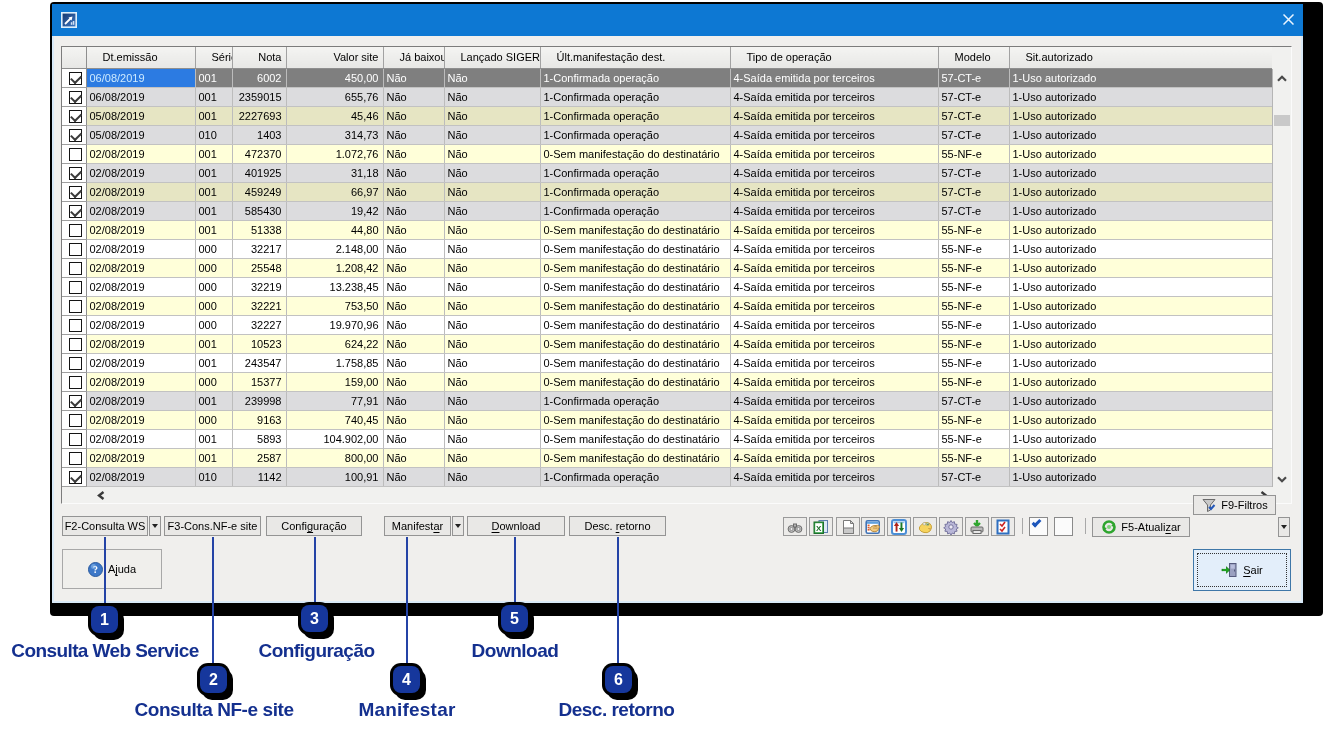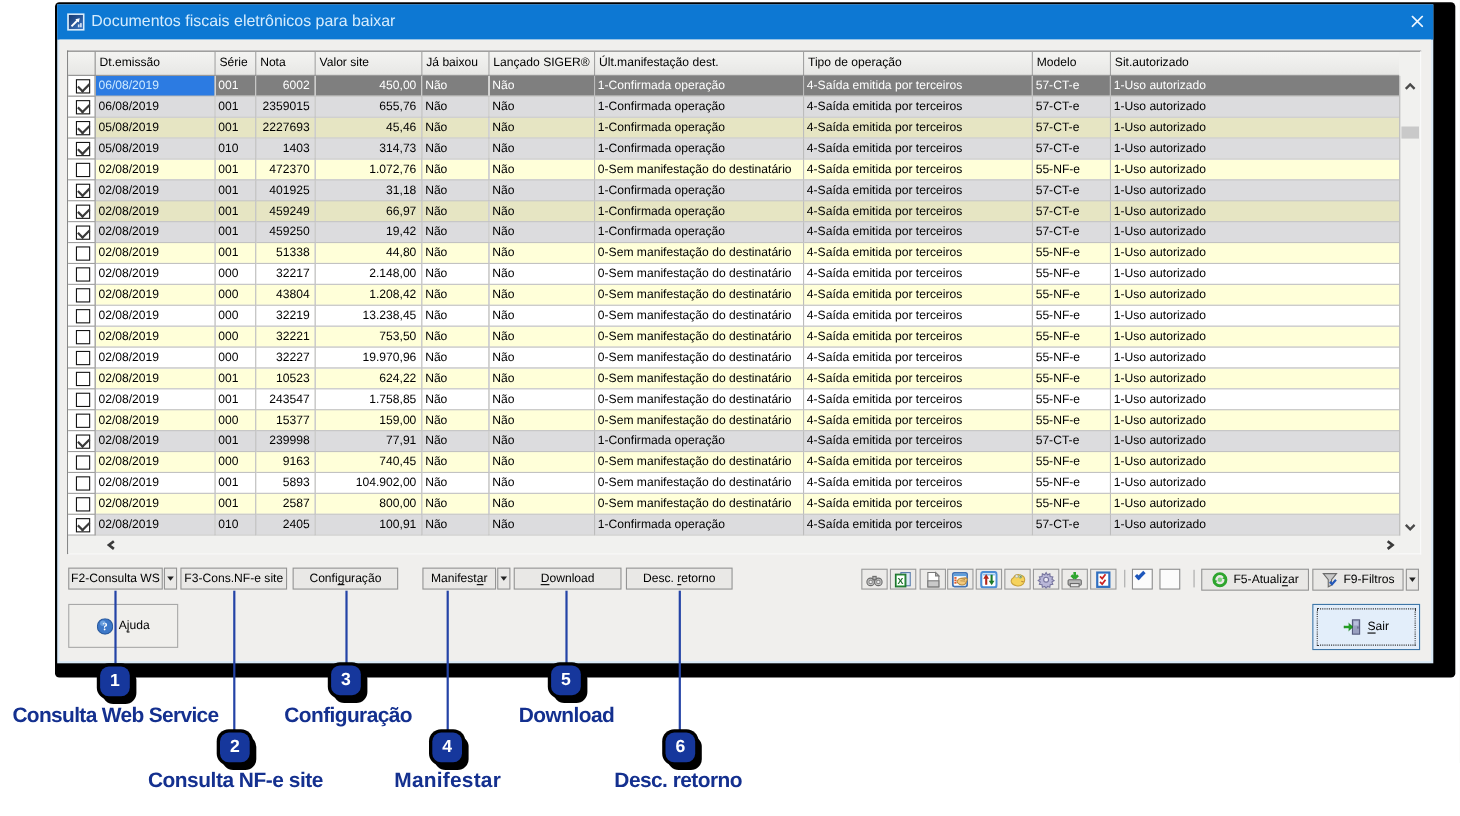--- a/index.html
+++ b/index.html
@@ -7,22 +7,22 @@
 #win{position:absolute;left:52px;top:4px;width:1251px;height:599px;background:#d9eaf8}
 #title{position:absolute;left:0;top:0;width:100%;height:32px;background:#0d78d3;color:#d5ecfd;font-size:14.5px;line-height:32px}
 #title .txt{position:absolute;left:31px;top:0}
 #title .icon{position:absolute;left:9px;top:8px;line-height:0}
 #closex{position:absolute;left:1231px;top:10px;width:11px;height:11px}
 #closex svg{display:block}
 #client{position:absolute;left:2px;top:32px;width:1247px;height:565px;background:#f0efed}
 #grid{position:absolute;left:61px;top:46px;width:1231px;height:458px;border:1px solid #7c7c7c;border-right-color:#fbfbfb;border-bottom-color:#fbfbfb;background:#f1f1ef}
 table{border-collapse:collapse;table-layout:fixed;width:1210px;font-size:11px}
 td,th{overflow:hidden;white-space:nowrap}
-th{height:21px;background:linear-gradient(#f4f4f2,#e7e7e5);border-right:1px solid #a2a2a2;border-bottom:1px solid #8e8e8e;font-weight:normal;text-align:left;padding:0 4px 0 4px;font-size:11px}
-th.r{}
+th{height:21px;background:linear-gradient(#f4f4f2,#e7e7e5);border-right:1px solid #a2a2a2;border-bottom:1px solid #8e8e8e;font-weight:normal;text-align:left;padding:0 4px 0 16px;font-size:11px}
+th.r{text-align:right}
 td{height:19px;border-right:1px solid #bcbcbc;border-bottom:1px solid #c2c2c2;padding:0 4px 0 3px}
 td.r{text-align:right}
 td.c-cb{background:#fff;border-right:1px solid #8e8e8e;border-bottom:1px solid #9e9e9e;padding:0}
 td.last{border-right:none}
 .cb{display:block;width:13px;height:13px;border:1.5px solid #141414;background:#fff;margin:2px 0 0 7px;position:relative}
 .cb.c::after{content:'';position:absolute;left:1px;top:1.5px;width:7.5px;height:4.5px;border-left:2.2px solid #3a3a3a;border-bottom:2.2px solid #3a3a3a;transform:rotate(-45deg)}
 #vsb{position:absolute;left:1210px;top:22px;width:19px;height:418px;background:#f1f1ef;border-left:1px solid #b5b5b5}
 #vsb .thumb{position:absolute;left:1px;top:46px;width:16px;height:11px;background:#c9c9c9}
 #hsb{position:absolute;left:0px;top:440px;width:1210px;height:16px;background:#f1f1ef}
 .btn{position:absolute;height:20px;top:516px;background:#e9e8e6;border:1px solid #949494;font-size:11px;text-align:center;color:#000;line-height:18px}
@@ -54,21 +54,20 @@
               <stop offset="1" stop-color="#3d7bc9"></stop>
             </linearGradient>
           </defs>
           <rect x="0.8" y="0.8" width="14.4" height="14.4" fill="url(#apg)" stroke="#dceefb" stroke-width="1.6"></rect>
           <path d="M4 12 L10 6" stroke="#fff" stroke-width="1.8" fill="none"></path>
           <path d="M11.5 4.5 l-4 .9 3.1 3.1 z" fill="#fff"></path>
           <rect x="9.8" y="10.2" width="1.5" height="2.6" fill="#d4e2f2"></rect>
           <rect x="11.8" y="9" width="1.5" height="3.8" fill="#d4e2f2"></rect>
         </svg>
       </span>
-      <span class="txt">Documentos fiscais eletrônicos para baixar</span>
 <span id="closex">
         <svg width="11" height="11" viewBox="0 0 11 11">
           <path d="M0.5 0.5 L10.5 10.5 M10.5 0.5 L0.5 10.5" stroke="#eaf5ff" stroke-width="1.5"></path>
         </svg>
       </span>
     </div>
 <div id="client"></div>
 </div>
 <div id="grid">
 <table>
@@ -203,21 +202,21 @@
           <td>4-Saída emitida por terceiros</td>
           <td>57-CT-e</td>
           <td class="last">1-Uso autorizado</td>
         </tr>
 <tr style="background:#dcdcde;color:#000000">
           <td class="c-cb">
             <span class="cb c"></span>
           </td>
           <td class="c-dt">02/08/2019</td>
           <td>001</td>
-          <td class="r">459250</td>
+          <td class="r">585430</td>
           <td class="r">19,42</td>
           <td>Não</td>
           <td>Não</td>
           <td>1-Confirmada operação</td>
           <td>4-Saída emitida por terceiros</td>
           <td>57-CT-e</td>
           <td class="last">1-Uso autorizado</td>
         </tr>
 <tr style="background:#ffffd9;color:#000000">
           <td class="c-cb">
@@ -248,21 +247,21 @@
           <td>4-Saída emitida por terceiros</td>
           <td>55-NF-e</td>
           <td class="last">1-Uso autorizado</td>
         </tr>
 <tr style="background:#ffffd9;color:#000000">
           <td class="c-cb">
             <span class="cb"></span>
           </td>
           <td class="c-dt">02/08/2019</td>
           <td>000</td>
-          <td class="r">43804</td>
+          <td class="r">25548</td>
           <td class="r">1.208,42</td>
           <td>Não</td>
           <td>Não</td>
           <td>0-Sem manifestação do destinatário</td>
           <td>4-Saída emitida por terceiros</td>
           <td>55-NF-e</td>
           <td class="last">1-Uso autorizado</td>
         </tr>
 <tr style="background:#ffffff;color:#000000">
           <td class="c-cb">
@@ -413,21 +412,21 @@
           <td>4-Saída emitida por terceiros</td>
           <td>55-NF-e</td>
           <td class="last">1-Uso autorizado</td>
         </tr>
 <tr style="background:#dcdcde;color:#000000">
           <td class="c-cb">
             <span class="cb c"></span>
           </td>
           <td class="c-dt">02/08/2019</td>
           <td>010</td>
-          <td class="r">2405</td>
+          <td class="r">1142</td>
           <td class="r">100,91</td>
           <td>Não</td>
           <td>Não</td>
           <td>1-Confirmada operação</td>
           <td>4-Saída emitida por terceiros</td>
           <td>57-CT-e</td>
           <td class="last">1-Uso autorizado</td>
         </tr>
 </tbody>
     </table>
@@ -523,21 +522,21 @@
 <div class="sep" style="left:1085px"></div>
 <div class="btn fx" style="left:1092px;width:98px;top:517px">
     <svg width="16" height="16" viewBox="0 0 16 16">
       <circle cx="8" cy="8" r="5.5" fill="none" stroke="#2ea52e" stroke-width="2.6"></circle>
       <path d="M13.5 4 l.4 4 -3.8-1z" fill="#2ea52e"></path>
       <path d="M2.5 12 l-.4-4 3.8 1z" fill="#2ea52e"></path>
       <circle cx="8" cy="8" r="2" fill="#7ad37a"></circle>
     </svg>
     <span style="margin-left:4px">F5-Atuali<u>z</u>ar</span>
   </div>
-<div class="btn fx" style="left:1193px;width:83px;top:517px">
+<div class="btn fx" style="left:1193px;width:83px;top:495px">
     <svg width="16" height="16" viewBox="0 0 16 16">
       <path d="M2 2.5 h12 l-4.5 5.5 v5 l-3 1.5 v-6.5 z" fill="#c9c9c9" stroke="#6a6a6a"></path>
       <path d="M8 10 l2 2 3.5-4" stroke="#2458b8" stroke-width="2" fill="none"></path>
     </svg>
     <span style="margin-left:4px">F9-Filtros</span>
   </div>
 <div class="drop" style="left:1278px;top:517px"></div>
 <div id="ajuda">
     <svg width="15" height="15" viewBox="0 0 15 15">
       <circle cx="7.5" cy="7.5" r="7" fill="#3d78c8"></circle>

